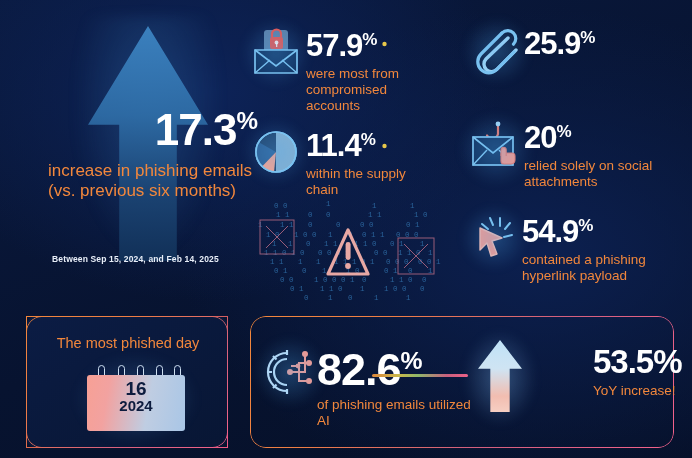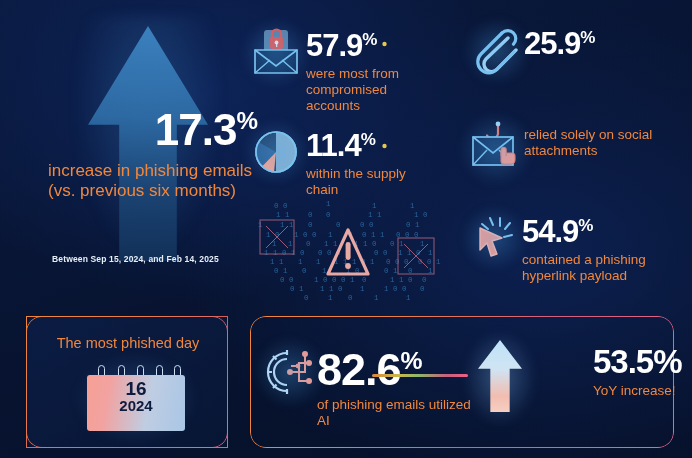--- a/index.html
+++ b/index.html
@@ -234,20 +234,21 @@
       <path d="M30 4 v10 a6 6 0 0 1-11 1.5" fill="none" stroke="#e8786e" stroke-width="2.2" stroke-linecap="round"></path>
       <circle cx="30" cy="4" r="2.4" fill="#9fd4f5"></circle>
       <rect x="5" y="17" width="40" height="28" fill="#10305f" stroke="#7ec4f0" stroke-width="1.7"></rect>
       <path d="M5 17 L25 33 L45 17" fill="none" stroke="#7ec4f0" stroke-width="1.7"></path>
       <path d="M5 45 L19 30 M45 45 L31 30" fill="none" stroke="#7ec4f0" stroke-width="1.4"></path>
       <path d="M33 33 l0 8 a3 3 0 0 0 3 3 h7 a4 4 0 0 0 4-4 v-4 a3 3 0 0 0-3-3 h-8 a3 3 0 0 0-3 3 z" fill="#f4998f" stroke="#e8786e" stroke-width="1.1"></path>
       <path d="M33 36 v-6 a2.6 2.6 0 0 1 5.2 0 v6" fill="#f4998f" stroke="#e8786e" stroke-width="1.1"></path>
     </svg>
   </div>
   <div class="stat" style="left:524px;top:122px;width:140px;">
+    <div class="statBig"><span>20</span><span class="pc">%</span></div>
     <div class="statDesc">relied solely on social attachments</div>
   </div>
 
   <div class="icoBox" style="left:470px;top:214px;width:48px;height:48px;">
     <div class="icoGlow"></div>
     <svg width="48" height="48" viewBox="0 0 48 48">
       <g stroke="#7ec4f0" stroke-width="2" stroke-linecap="round">
         <path d="M30 4 v8"></path>
           <path d="M40 9 l-5 6"></path>
           <path d="M42 21 l-8 2"></path>

